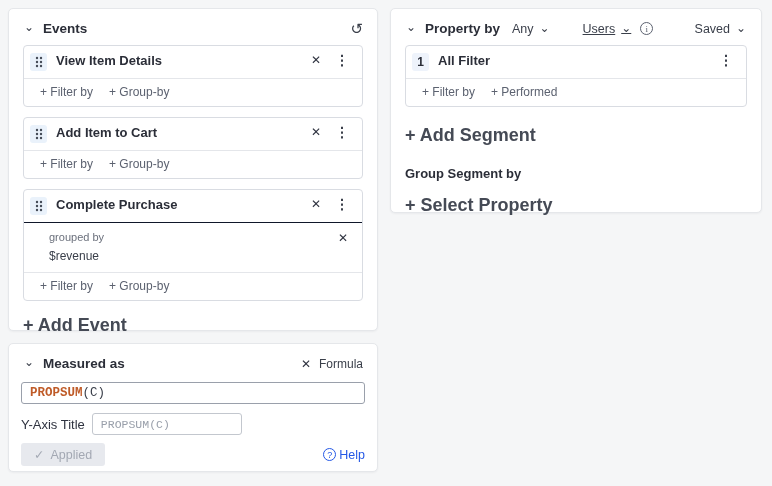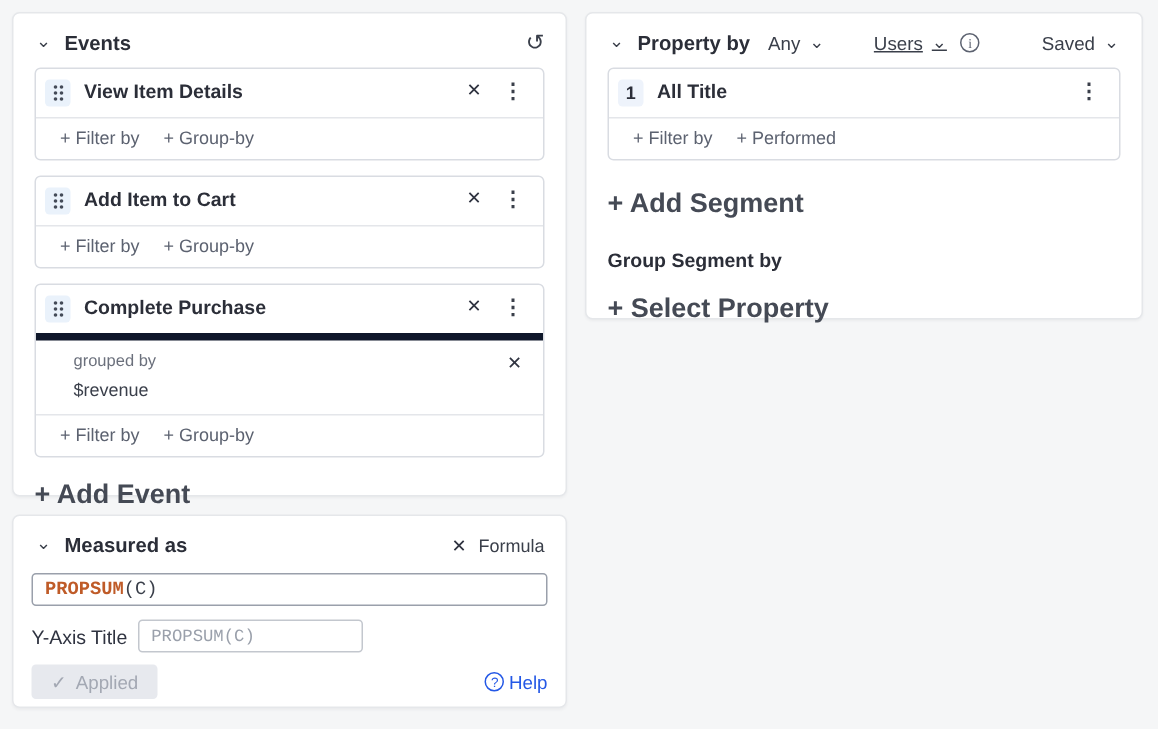--- a/index.html
+++ b/index.html
@@ -71,21 +71,21 @@
   }
   .card-footer {
     border-top: 1px solid #e4e6ea;
     display: flex; align-items: center; gap: 16px;
     padding: 6px 10px 7px 16px;
   }
   .mini-link {
     font-size: 12px; color: #5c6270; cursor: pointer; text-decoration: none;
   }
   .grouped-block {
-    border-top: 5px solid #0f172a;
+    border-top: 1px solid #0f172a;
     padding: 8px 12px 9px 25px;
     position: relative;
   }
   .grouped-label { font-size: 11px; color: #6b707c; margin-bottom: 6px; }
   .grouped-value { font-size: 12px; color: #3a3f4a; cursor: pointer; }
   .grouped-x { position: absolute; right: 12px; top: 8px; }
 
   .add-link {
     display: inline-block;
     margin: 4px 0 0 14px;
@@ -308,21 +308,21 @@
     <span class="flex-spacer"></span>
     <span class="dropdown">
       <span>Saved</span>
       <span class="chevron">⌄</span>
     </span>
   </div>
 
   <div class="card">
     <div class="card-header">
       <span class="index-badge">1</span>
-      <span class="card-title">All Title</span>
+      <span class="card-title">All Filter</span>
       <span class="flex-spacer"></span>
       <span class="kebab-btn">⋮</span>
     </div>
     <div class="card-footer">
       <a class="mini-link">+ Filter by</a>
       <a class="mini-link">+ Performed</a>
     </div>
   </div>
 
   <span class="add-link">+ Add Segment</span>

